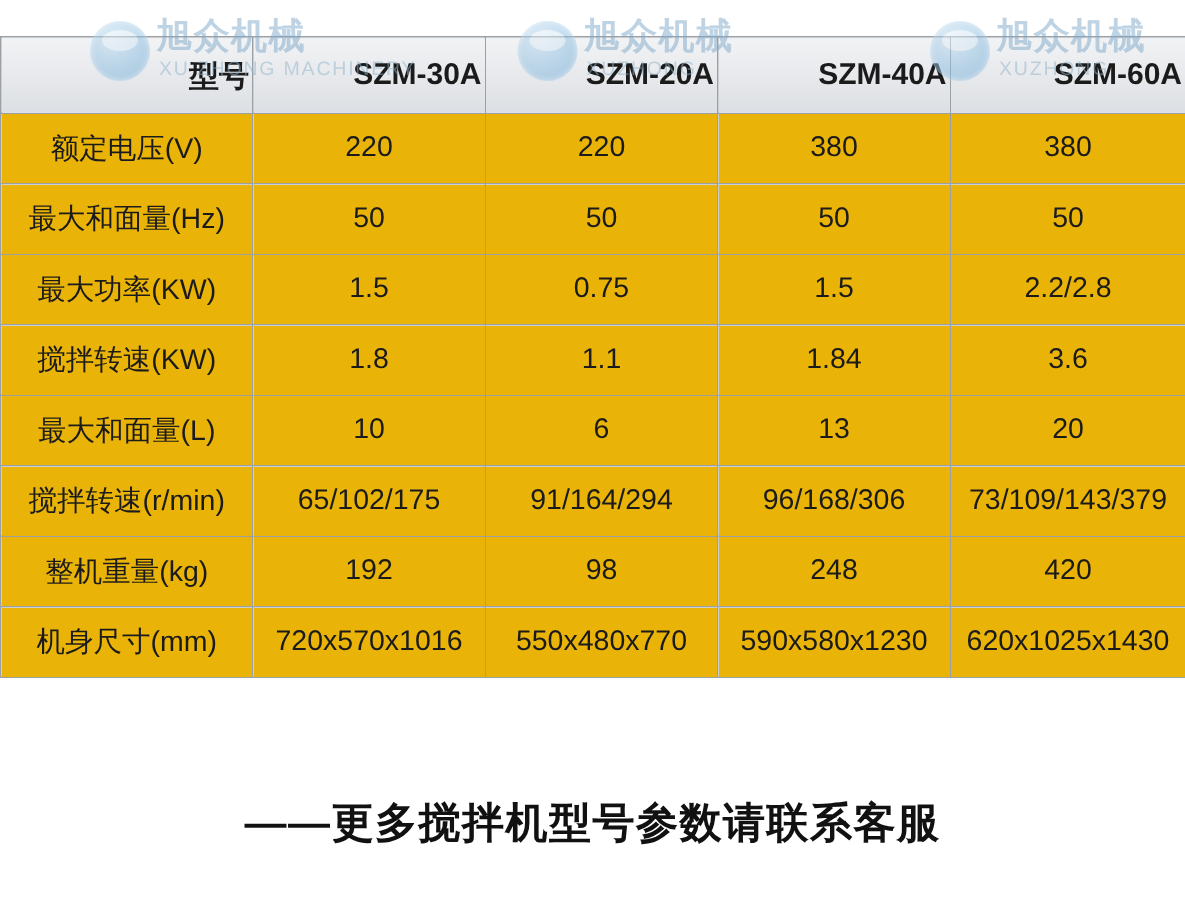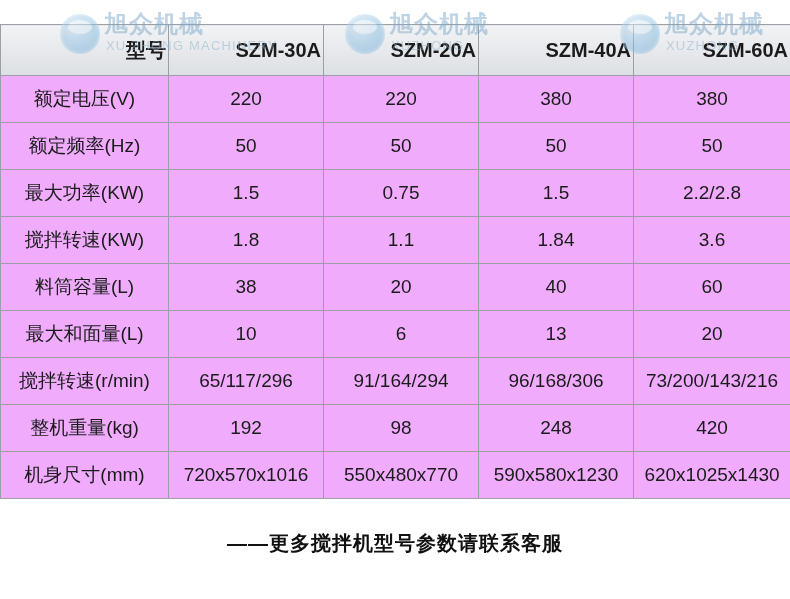--- a/index.html
+++ b/index.html
@@ -33,21 +33,21 @@
   }
   table.spec-table td, table.spec-table th {
     border: 1px solid #9aa0a6;
     height: 46px;
     text-align: center;
     vertical-align: middle;
     font-size: 19px;
     color: #1b1b1b;
     font-weight: normal;
     padding: 0 2px;
-    background: #f0abfc;
+    background: #eab308;
     position: relative;
   }
   table.spec-table thead th {
     background: linear-gradient(to bottom, #f2f3f5 0%, #e6e8eb 55%, #dcdfe3 100%);
     font-weight: bold;
     font-size: 20px;
     height: 50px;
     text-align: right;
   }
   .col-label { width: 168px; }
@@ -114,21 +114,21 @@
   }
   .wm1 { left: 60px; }
   .wm2 { left: 345px; }
   .wm3 { left: 620px; }
   .footnote {
     position: absolute;
     left: 0;
     top: 530px;
     width: 790px;
     text-align: center;
-    font-size: 20px;
+    font-size: 28px;
     font-weight: bold;
     color: #111111;
     letter-spacing: 1px;
   }
 </style>
 </head>
 <body>
 
 <div class="page">
 
@@ -152,60 +152,53 @@
       </thead>
       <tbody>
         <tr>
           <td class="label-cell">额定电压(V)</td>
           <td>220</td>
           <td>220</td>
           <td>380</td>
           <td>380</td>
         </tr>
         <tr>
-          <td class="label-cell">额定频率(Hz)</td>
+          <td class="label-cell">最大和面量(Hz)</td>
           <td>50</td>
           <td>50</td>
           <td>50</td>
           <td>50</td>
         </tr>
         <tr>
           <td class="label-cell">最大功率(KW)</td>
           <td>1.5</td>
           <td>0.75</td>
           <td>1.5</td>
           <td>2.2/2.8</td>
         </tr>
         <tr>
           <td class="label-cell">搅拌转速(KW)</td>
           <td>1.8</td>
           <td>1.1</td>
           <td>1.84</td>
           <td>3.6</td>
         </tr>
         <tr>
-          <td class="label-cell">料筒容量(L)</td>
-          <td>38</td>
-          <td>20</td>
-          <td>40</td>
-          <td>60</td>
-        </tr>
-        <tr>
           <td class="label-cell">最大和面量(L)</td>
           <td>10</td>
           <td>6</td>
           <td>13</td>
           <td>20</td>
         </tr>
         <tr>
           <td class="label-cell">搅拌转速(r/min)</td>
-          <td>65/117/296</td>
+          <td>65/102/175</td>
           <td>91/164/294</td>
           <td>96/168/306</td>
-          <td>73/200/143/216</td>
+          <td>73/109/143/379</td>
         </tr>
         <tr>
           <td class="label-cell">整机重量(kg)</td>
           <td>192</td>
           <td>98</td>
           <td>248</td>
           <td>420</td>
         </tr>
         <tr>
           <td class="label-cell">机身尺寸(mm)</td>

